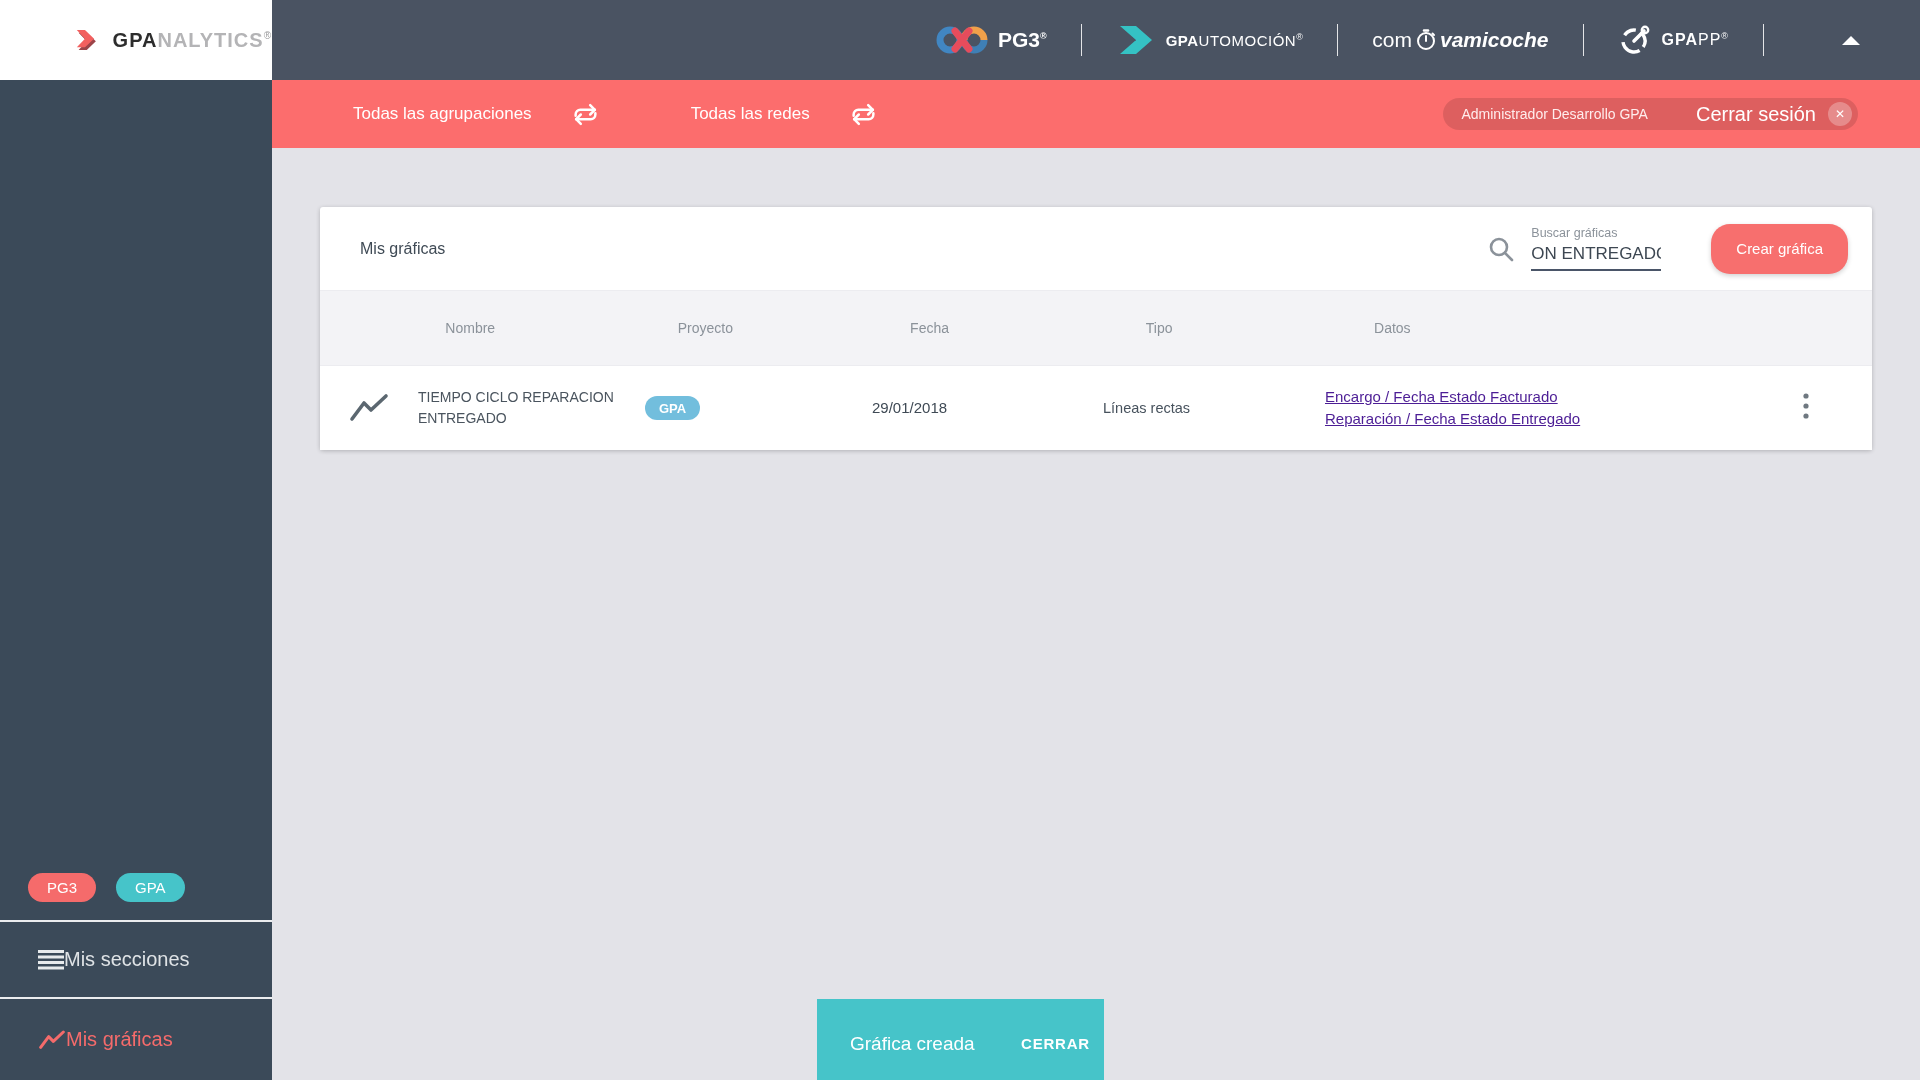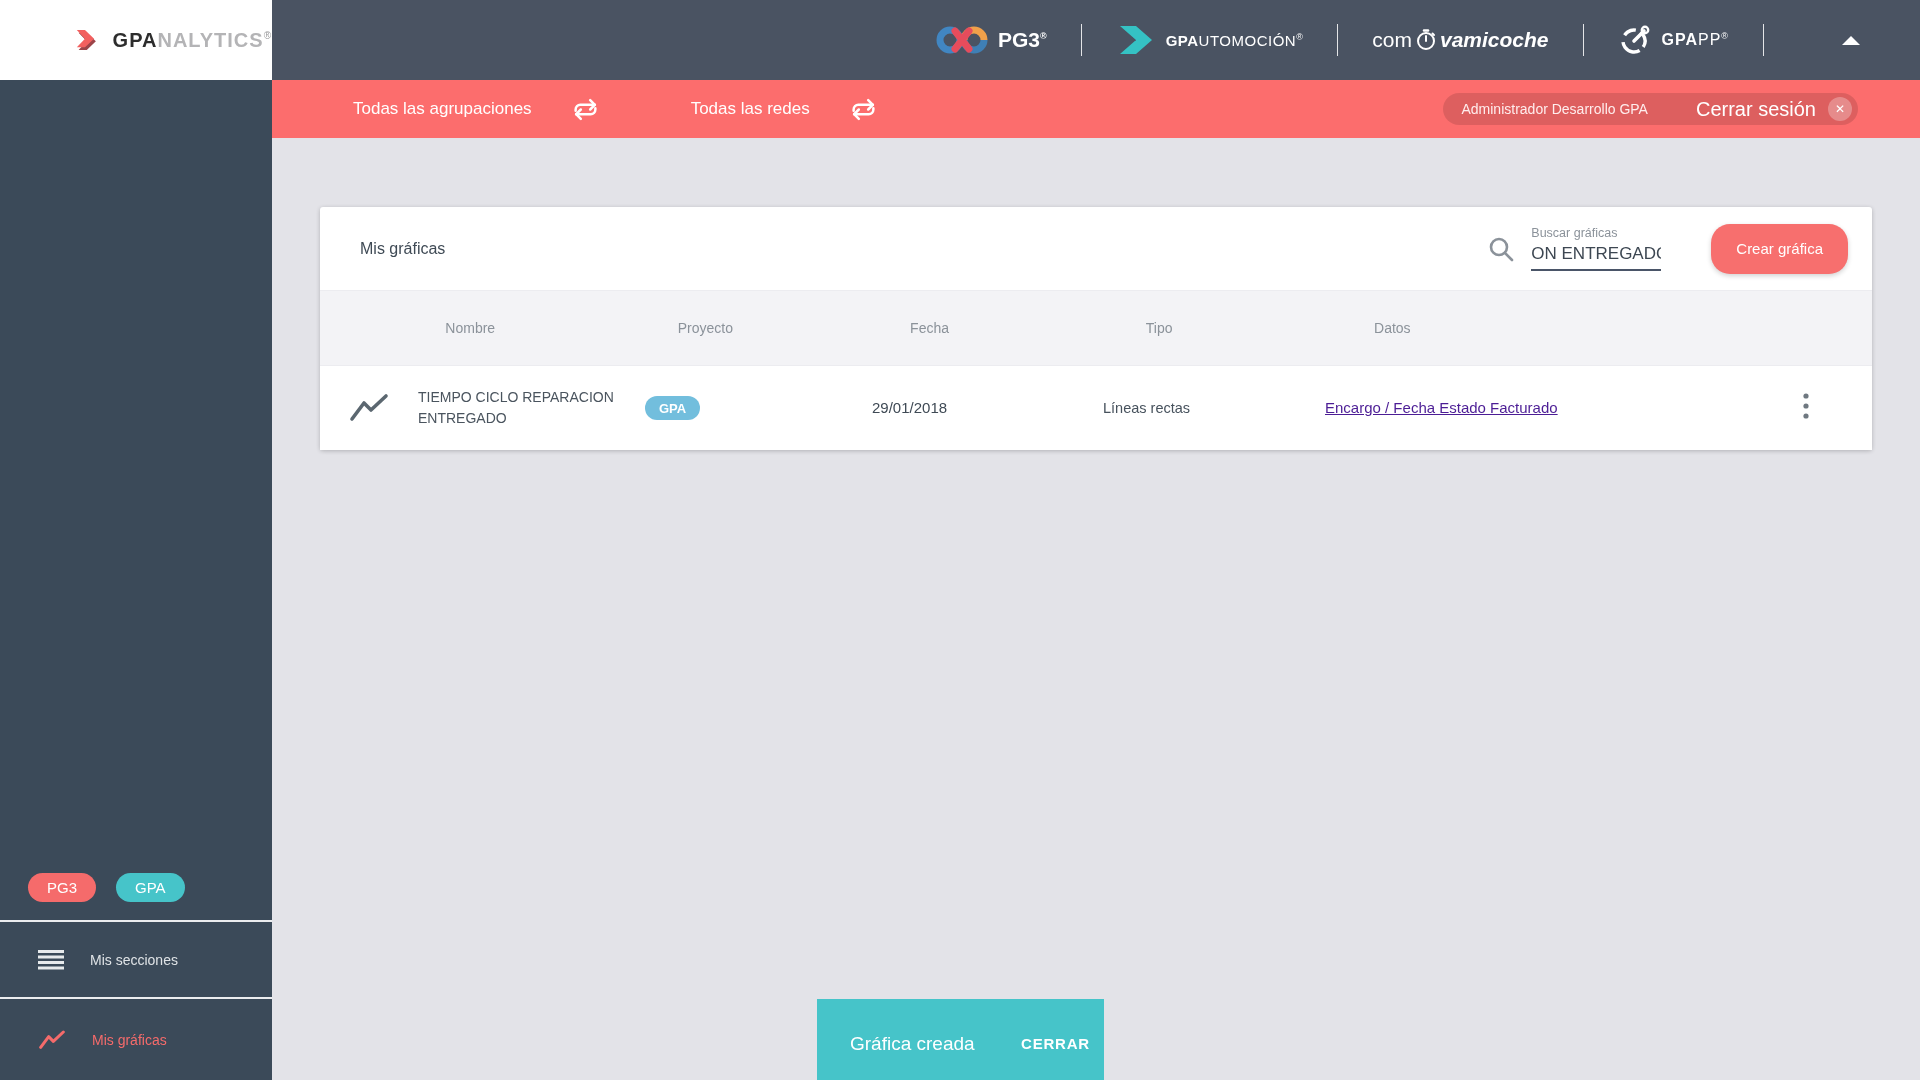--- a/index.html
+++ b/index.html
@@ -16,41 +16,41 @@
   .logo-text span.lt { color:#b4b4b6; font-weight:bold; }
   .logo-text sup { font-size:10px; color:#9a9a9c; }
 
   .sidebar-bottom { position:absolute; left:0; right:0; bottom:0; }
   .badge-row { display:flex; align-items:center; gap:20px; padding:0 0 18px 28px; }
   .side-badge { height:29px; border-radius:15px; display:flex; align-items:center; justify-content:center;
                 padding:0 19px; color:#fff; font-size:15px; cursor:pointer; }
   .side-badge.coral { background:#f56b6b; }
   .side-badge.teal  { background:#46c4c9; }
   .side-divider { height:2px; background:rgba(255,255,255,0.9); }
-  .side-item { display:flex; align-items:center; padding-left:38px; gap:26px; color:#dfe3e6; font-size:14px; cursor:pointer; }
+  .side-item { display:flex; align-items:center; padding-left:38px; color:#dfe3e6; font-size:20px; cursor:pointer; }
   .side-item.secciones { height:75px; }
   .side-item.graficas  { height:81px; color:#f56b6b; }
 
   .topbar { position:absolute; left:272px; top:0; width:1648px; height:80px; background:#4a5362;
             display:flex; align-items:center; justify-content:flex-end; padding-right:60px; }
   .brand { display:flex; align-items:center; color:#fff; cursor:pointer; white-space:nowrap; }
   .brand .txt { margin-left:10px; }
   .brand sup { font-size:9px; }
   .pg3-txt { font-size:21px; font-weight:bold; }
   .auto-txt { font-size:15px; letter-spacing:0.5px; }
   .auto-txt b { font-weight:bold; }
   .com-txt { font-size:21px; display:flex; align-items:flex-end; }
   .com-txt .it { font-style:italic; font-weight:bold; }
   .app-txt { font-size:16px; letter-spacing:1px; }
   .app-txt b { font-weight:bold; }
   .top-divider { width:1px; height:32px; background:rgba(255,255,255,0.85); margin:0 34px; }
   .caret-up { width:0; height:0; border-left:9px solid transparent; border-right:9px solid transparent;
               border-bottom:9px solid #fff; margin-left:44px; cursor:pointer; }
 
-  .filterbar { position:absolute; left:272px; top:80px; width:1648px; height:58px; background:#fc6d6d;
+  .filterbar { position:absolute; left:272px; top:80px; width:1648px; height:68px; background:#fc6d6d;
                display:flex; align-items:center; color:#fff; }
   .filter-label { font-size:17px; cursor:pointer; }
   .filter-label.first { margin-left:81px; }
   .filter-label.second { margin-left:92px; }
   .repeat-btn { margin-left:40px; cursor:pointer; display:flex; align-items:center; }
   .user-pill { margin-left:auto; margin-right:62px; height:32px; background:rgba(0,0,0,0.12); border-radius:16px;
                display:flex; align-items:center; padding:0 6px 0 18px; }
   .user-role { font-size:14px; color:#ffeded; }
   .logout-btn { margin-left:48px; font-size:20px; color:#fff; cursor:pointer; display:flex; align-items:center; }
   .close-circle { width:24px; height:24px; border-radius:50%; background:rgba(255,255,255,0.28);
@@ -254,20 +254,21 @@
         <svg width="40" height="30" viewBox="0 0 40 30">
           <polyline points="3,26 15,10 22,17 37,3" fill="none" stroke="#5b6770" stroke-width="3.6" stroke-linecap="round" stroke-linejoin="round"></polyline>
         </svg>
       </div>
       <div class="c-name"><span class="row-name">TIEMPO CICLO REPARACION ENTREGADO</span></div>
       <div class="c-proj"><span class="proj-badge">GPA</span></div>
       <div class="c-date"><span class="row-date">29/01/2018</span></div>
       <div class="c-type"><span class="row-type">Líneas rectas</span></div>
       <div class="c-data">
         <div class="row-data">Encargo / Fecha Estado Facturado</div>
+        <div class="row-data">Reparación / Fecha Estado Entregado</div>
       </div>
       <div class="c-menu">
         <span class="dots-btn">
           <svg width="6" height="26" viewBox="0 0 6 26">
             <circle cx="3" cy="3" r="2.6" fill="#6f7880"></circle>
             <circle cx="3" cy="13" r="2.6" fill="#6f7880"></circle>
             <circle cx="3" cy="23" r="2.6" fill="#6f7880"></circle>
           </svg>
         </span>
       </div>

